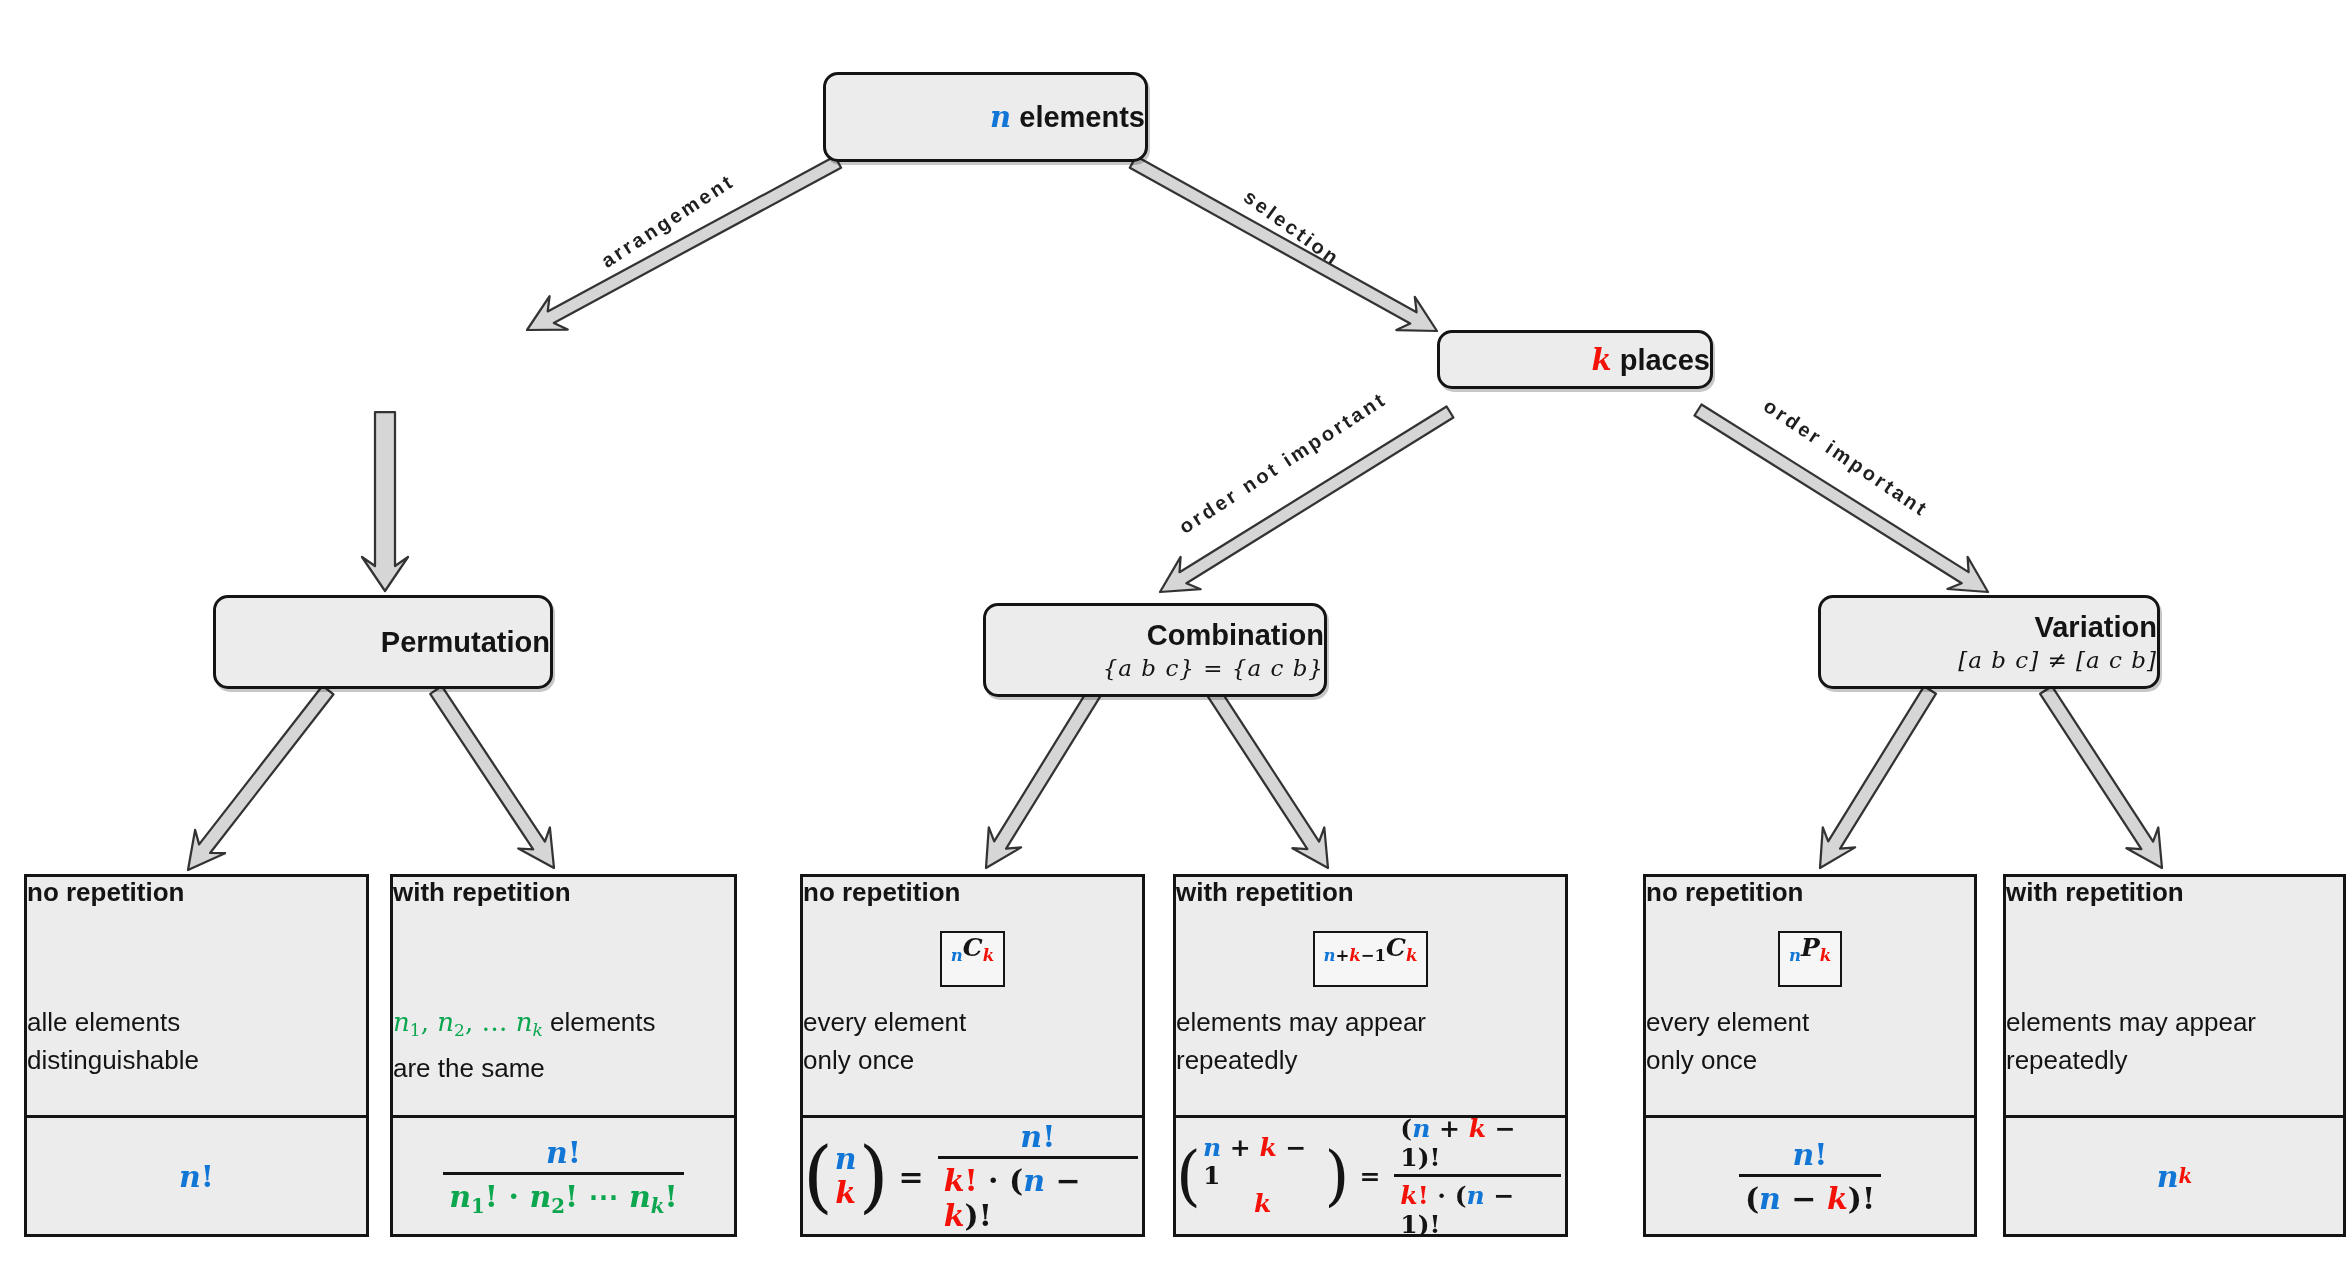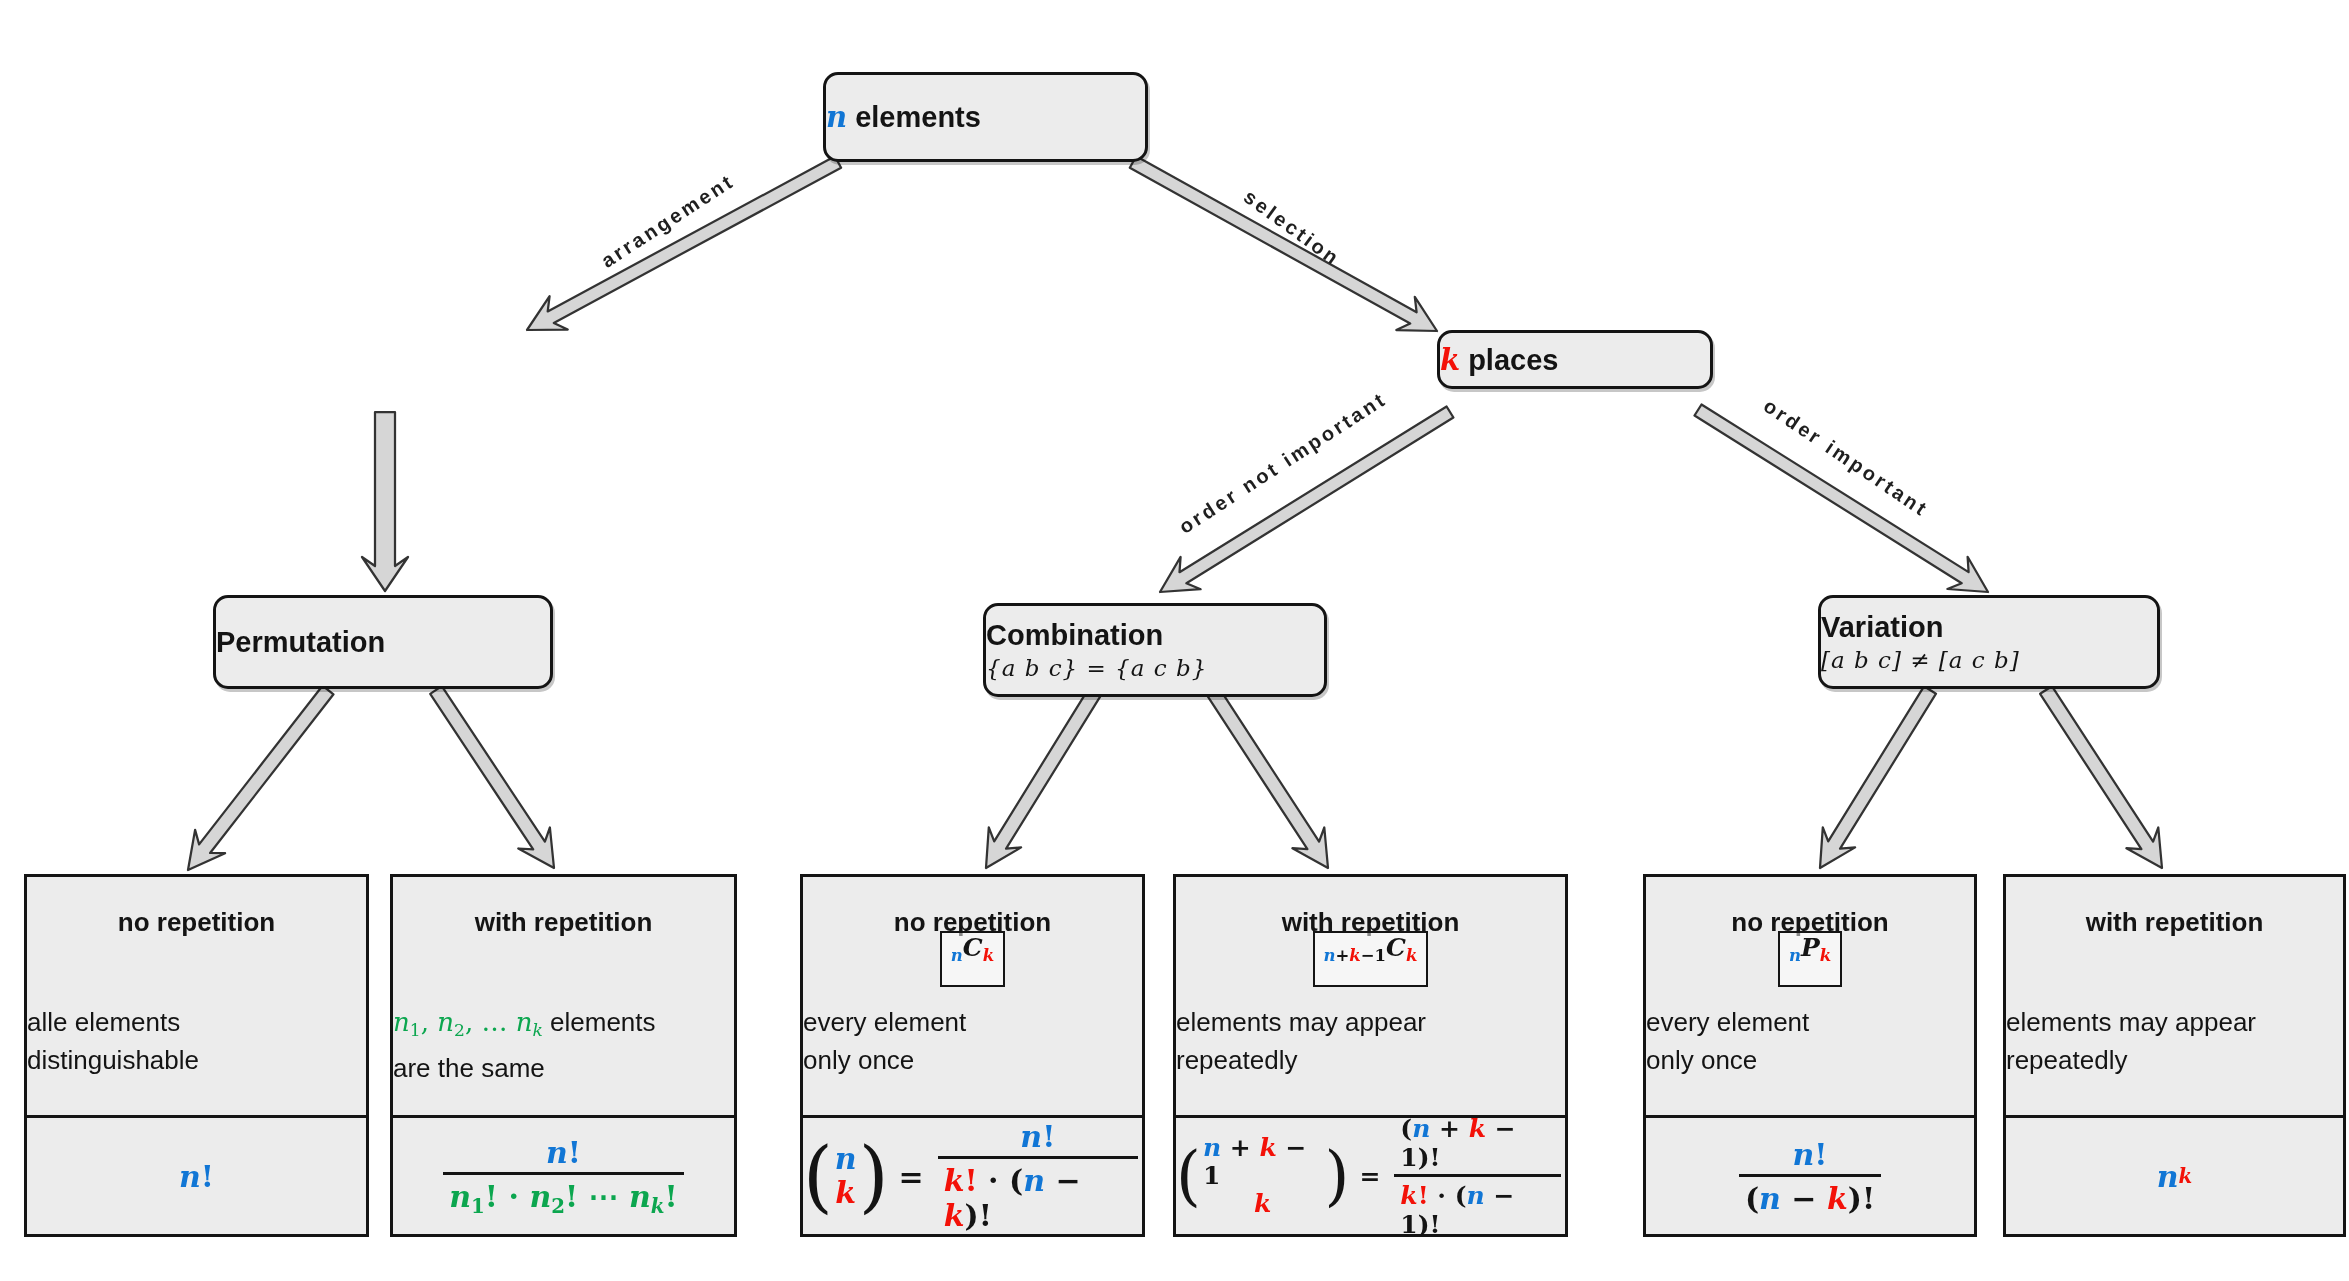--- a/index.html
+++ b/index.html
@@ -2,35 +2,35 @@
 <html><head>
 <meta charset="utf-8">
 <style>
   html,body{margin:0;padding:0;background:#ffffff;}
   #canvas{position:relative;width:2349px;height:1281px;background:#ffffff;overflow:hidden;
           font-family:"Liberation Sans",sans-serif;color:#141414;}
   #arrow-layer{position:absolute;left:0;top:0;width:2349px;height:1281px;}
 
   
   .node{position:absolute;box-sizing:border-box;background:#ececec;border:3px solid #141414;
-        border-radius:15px;display:flex;flex-direction:column;align-items:flex-start;justify-content:center;
+        border-radius:15px;display:flex;flex-direction:column;align-items:flex-end;justify-content:center;
         font-weight:700;font-size:29px;box-shadow:2px 3px 0 rgba(0,0,0,0.22);}
   .node-label{white-space:nowrap;}
   .node-subtitle{font:italic 400 23px "DejaVu Serif",serif;letter-spacing:1px;margin-top:3px;}
 
   
   .edge-label{position:absolute;transform:translate(-50%,-50%) rotate(var(--rot));
               font-weight:700;font-size:20px;letter-spacing:3px;color:#1f1f1f;white-space:nowrap;}
 
   
   .leaf{position:absolute;top:874px;height:363px;box-sizing:border-box;background:#ececec;
         border:3px solid #141414;}
   .leaf-top{position:relative;height:238px;border-bottom:3px solid #141414;}
   .leaf-bottom{height:116px;display:flex;align-items:center;justify-content:center;}
-  .leaf-title{position:absolute;top:30px;width:100%;text-align:center;font-weight:700;font-size:26px;}
+  .leaf-title{position:absolute;top:0;width:100%;text-align:left;font-weight:700;font-size:26px;}
   .leaf-notation{position:absolute;top:54px;width:100%;display:flex;justify-content:center;}
   .notation-box{border:2px solid #141414;padding:0 9px 20px 9px;font-size:25px;background:rgba(255,255,255,0.5);}
   .leaf-desc{position:absolute;top:126px;width:100%;font-size:26px;}
   .desc-line{line-height:38px;}
 
   
   .math{font-family:"DejaVu Serif",serif;font-weight:700;}
   .math-inline{font-family:"DejaVu Serif",serif;}
   .it{font-style:italic;}
   .sub{font-size:66%;vertical-align:-0.28em;}

